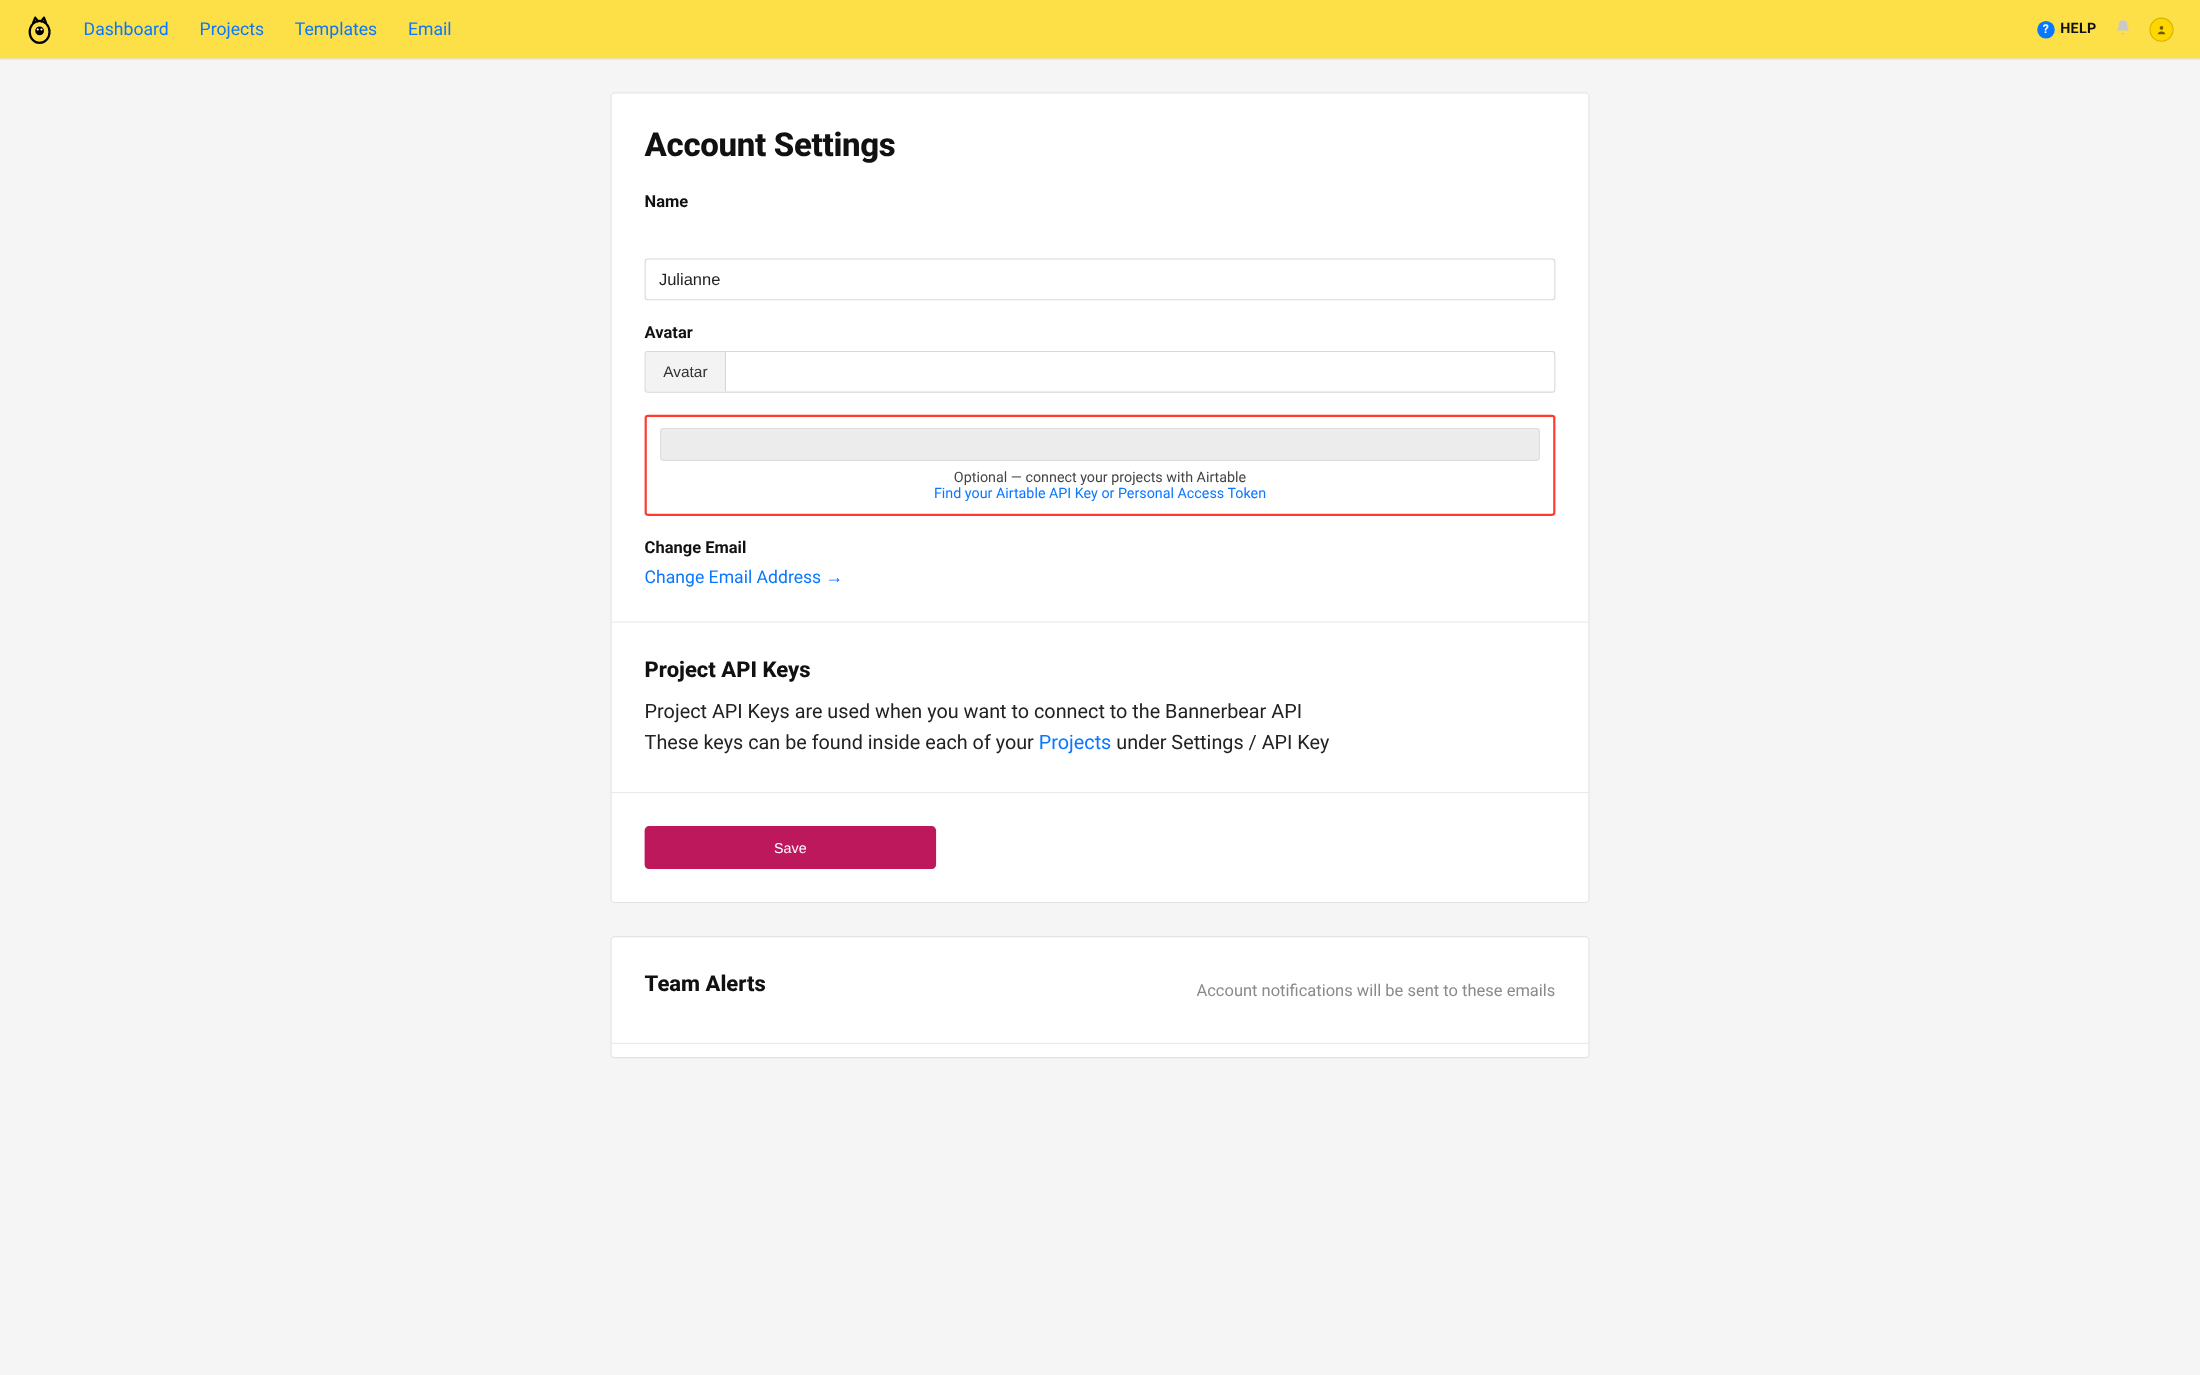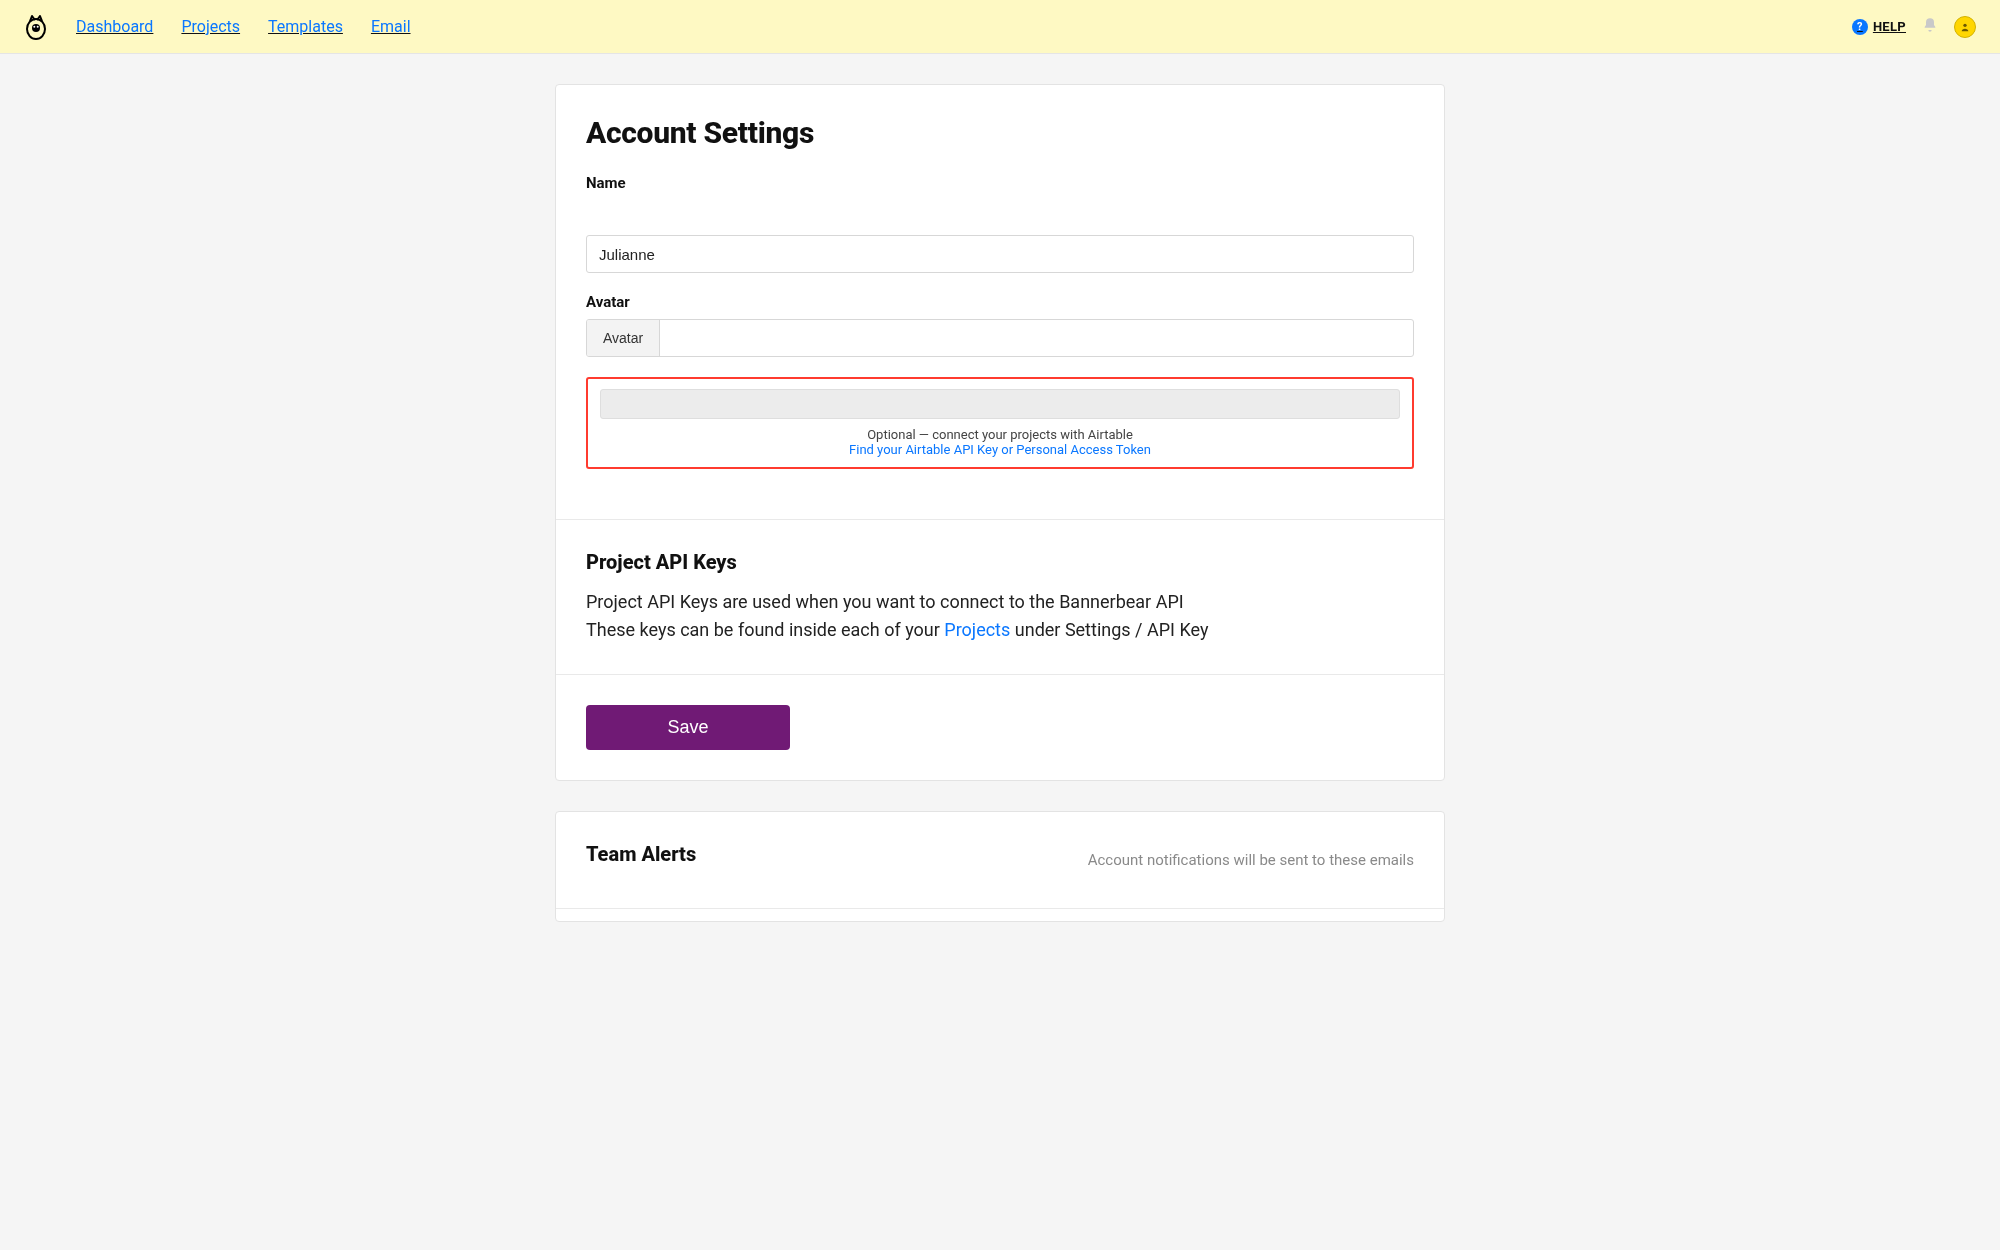--- a/index.html
+++ b/index.html
@@ -3,28 +3,27 @@
 <meta charset="utf-8">
 <style>
   * { box-sizing: border-box; margin: 0; padding: 0; }
   body {
     font-family: -apple-system, BlinkMacSystemFont, "Segoe UI", Roboto, Helvetica, Arial, sans-serif;
     background: #f5f5f5;
     color: #111;
     font-size: 14px;
   }
   header.topbar {
-    background: #fef9c3;
+    background: #fde047;
     border-bottom: 1px solid #e5e5e5;
     height: 54px;
     display: flex;
     align-items: center;
     padding: 0 24px;
     justify-content: space-between;
-    text-decoration: underline;
   }
   .topbar-left { display: flex; align-items: center; gap: 28px; }
   .logo {
     width: 24px; height: 28px;
     display:flex; align-items:center; justify-content:center;
   }
   .logo svg { width: 24px; height: 28px; }
   nav.mainnav { display: flex; gap: 28px; }
   nav.mainnav a {
     color: #0a77ff;
@@ -101,22 +100,22 @@
   .hint-right a { color:#0a77ff; text-decoration:none; }
 
   .link-row a {
     color:#0a77ff; text-decoration:none; font-size:16px;
     display:inline-flex; align-items:center; gap:6px;
   }
   .body-text { font-size:18px; line-height:1.55; color:#222; }
   .body-text a { color:#0a77ff; text-decoration:none; }
 
   .save-btn {
-    background:#701a75; color:#fff; border:none; border-radius:4px;
-    font-size:18px; padding: 12px 0; width:204px; cursor:pointer;
+    background:#be185d; color:#fff; border:none; border-radius:4px;
+    font-size:13px; padding: 12px 0; width:265px; cursor:pointer;
   }
 
   .team-head {
     display:flex; justify-content:space-between; align-items:center;
   }
   .team-sub { color:#8a8a8a; font-size:15px; }
 </style>
 </head>
 <body>
 
@@ -181,20 +180,26 @@
       <div class="highlight-box">
         <div class="masked-input"></div>
         <div class="hint-row">
           <span class="hint-left">Optional — connect your projects with Airtable</span>
           <span class="hint-right">
             <a href="#">Find your Airtable API Key or Personal Access Token</a>
           </span>
         </div>
       </div>
 
+      <div class="field" style="margin-bottom:0">
+        <label class="field-label">Change Email</label>
+        <div class="link-row">
+          <a href="#">Change Email Address →</a>
+        </div>
+      </div>
     </div>
 
     <div class="card-section">
       <h2 class="section-title">Project API Keys</h2>
       <p class="body-text">Project API Keys are used when you want to connect to the Bannerbear API</p>
       <p class="body-text">
         <span>These keys can be found inside each of your </span><a href="#">Projects</a><span> under Settings / API Key</span>
       </p>
     </div>
 

